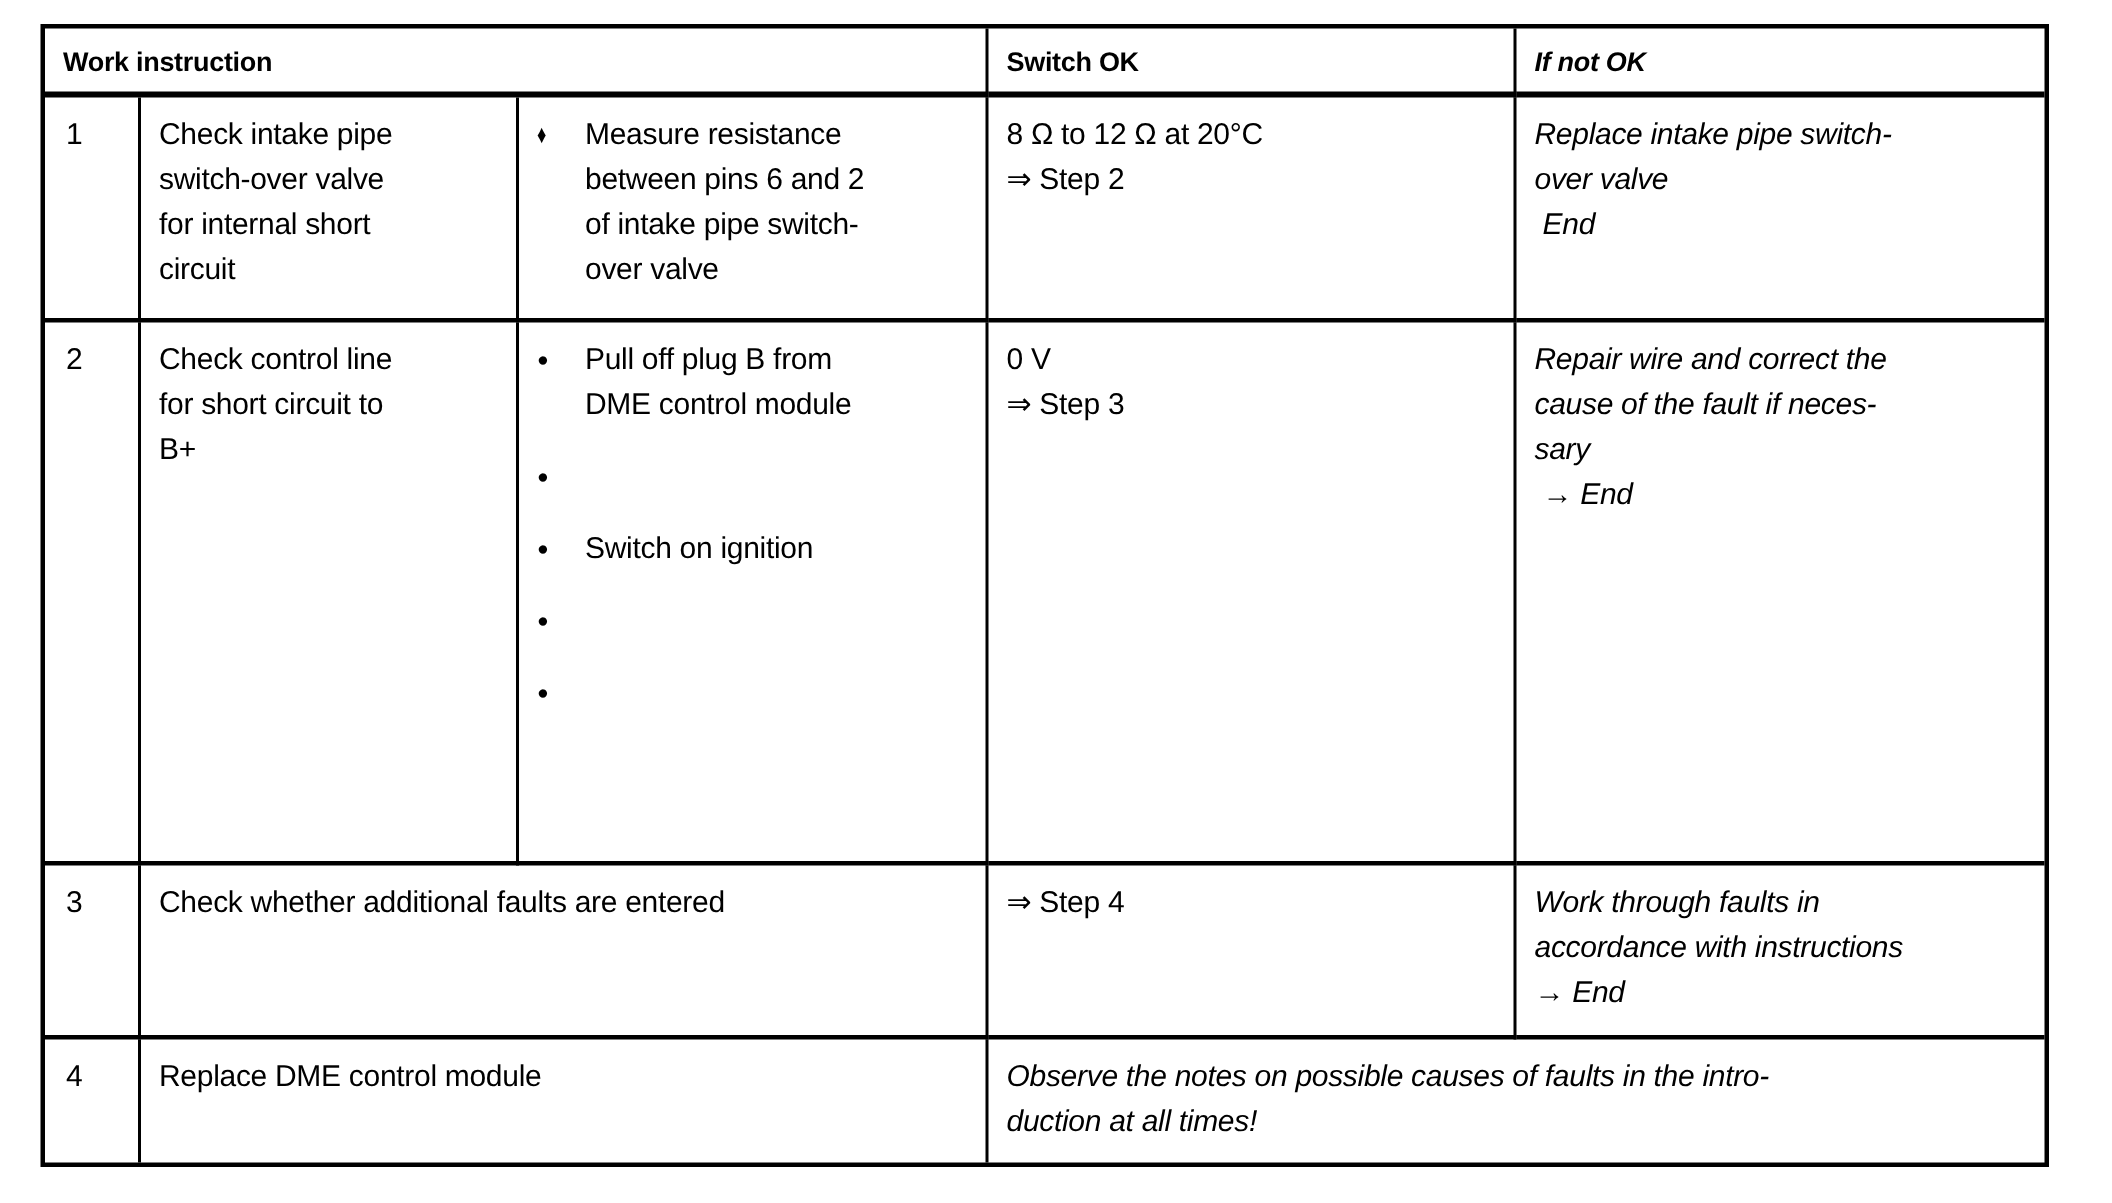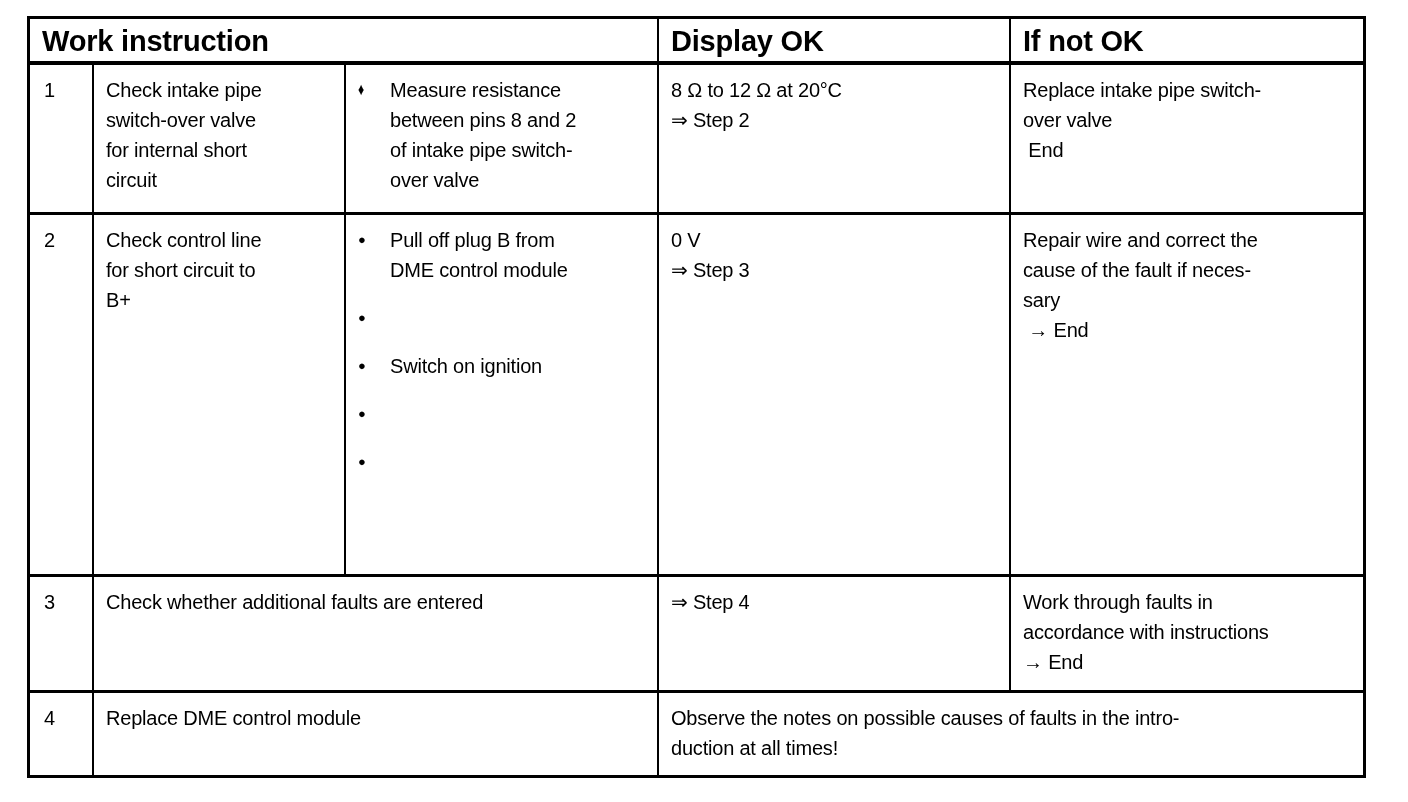--- a/index.html
+++ b/index.html
@@ -31,25 +31,25 @@
   }
   .cell {
     border-right: 2px solid #000;
     border-bottom: 3px solid #000;
     padding: 10px 10px 0 12px;
     font-size: 20px;
     line-height: 30px;
     overflow: hidden;
     box-sizing: border-box;
   }
-  .cell.last-col { border-right: none; }
+  .cell.last-col { border-right: none; font-style: italic; }
   .cell.last-row { border-bottom: none; }
   .cell.header {
     font-weight: bold;
-    font-size: 29px;
+    font-size: 18px;
     border-bottom: 4px solid #000;
     padding-top: 7px;
   }
   .pre { white-space: pre-wrap; }
   .num-cell { padding-left: 14px; }
   .span2 { grid-column: span 2; }
   .span3 { grid-column: span 3; }
   .actions-cell { padding-left: 12px; }
   .action { display: flex; }
   .action + .action { margin-top: 18px; }
@@ -67,33 +67,33 @@
   .marker.disc { font-size: 13px; }
   .action-text { white-space: pre-wrap; flex: 1; }
 </style>
 </head>
 <body>
 
 <div class="page">
   <div class="diag-table">
 
     <div class="cell header span3">Work instruction</div>
-    <div class="cell header">Display OK</div>
+    <div class="cell header">Switch OK</div>
     <div class="cell header last-col">If not OK</div>
 
     <div class="cell num-cell">1</div>
     <div class="cell pre">Check intake pipe
 switch-over valve
 for internal short
 circuit</div>
     <div class="cell actions-cell">
       <div class="action">
         <span class="marker diamond">♦</span>
         <span class="action-text">Measure resistance
-between pins 8 and 2
+between pins 6 and 2
 of intake pipe switch-
 over valve</span>
       </div>
     </div>
     <div class="cell pre">8 Ω to 12 Ω at 20°C
 ⇒ Step 2</div>
     <div class="cell pre last-col">Replace intake pipe switch-
 over valve
  End</div>
 

